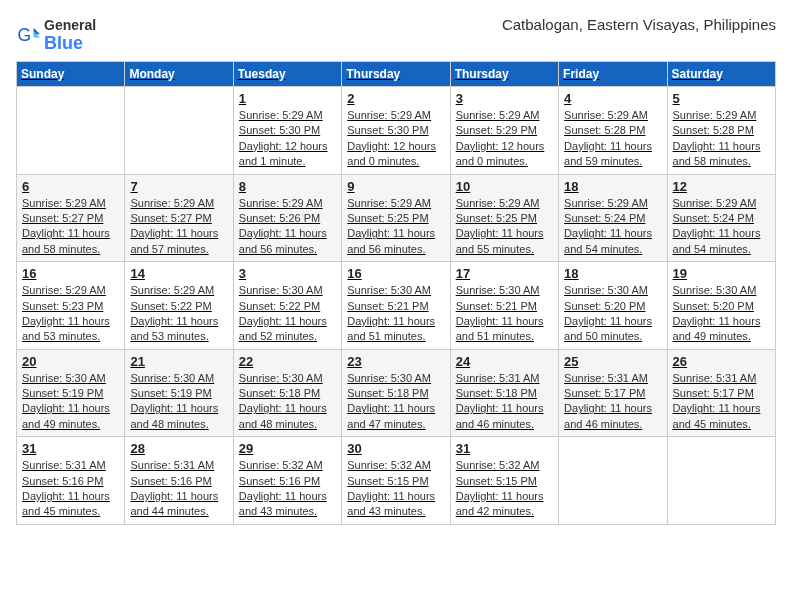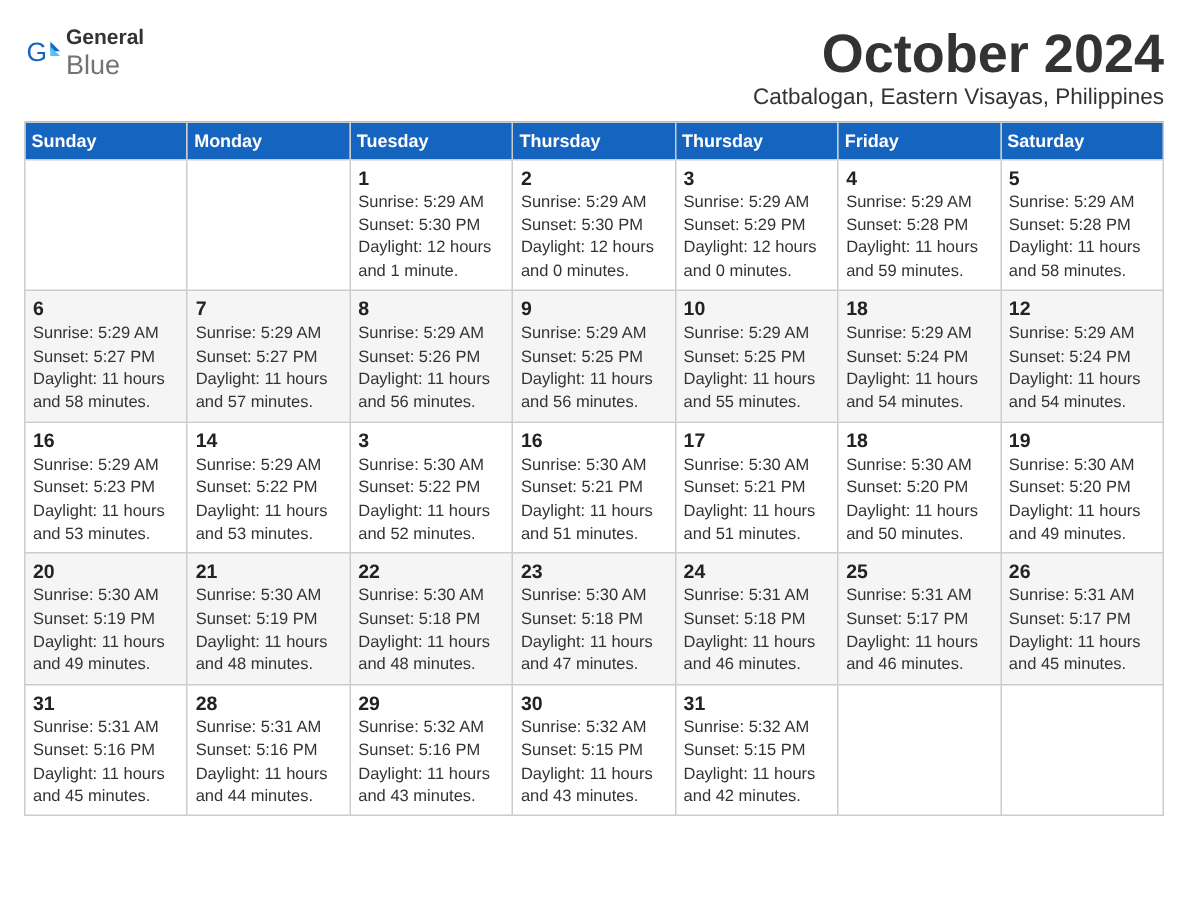--- a/index.html
+++ b/index.html
@@ -22,22 +22,22 @@
       gap: 4px;
     }
     .logo-text-general {
       font-size: 14px;
       font-weight: bold;
       color: #333;
       line-height: 1;
     }
     .logo-text-blue {
       font-size: 18px;
-      font-weight: normal;
-      color: #737373;
+      font-weight: bold;
+      color: #3b82f6;
       line-height: 1;
     }
     .logo-icon {
       width: 24px;
       height: 24px;
     }
     .title-section {
       text-align: right;
     }
     .month-title {
@@ -47,20 +47,21 @@
       line-height: 1.1;
     }
     .subtitle {
       font-size: 15px;
       color: #333;
     }
     .calendar {
       width: 100%;
       border-collapse: collapse;
       margin-top: 8px;
+      text-decoration: underline;
     }
     .calendar th {
       background-color: #1565c0;
       color: #fff;
       font-size: 12px;
       font-weight: bold;
       padding: 5px 4px;
       text-align: left;
       border: 1px solid #ccc;
     }
@@ -99,21 +100,20 @@
       <text x="2" y="22" font-size="22" fill="#1565c0">G</text>
       <polygon points="22,6 30,14 22,14" fill="#1565c0"></polygon>
       <polygon points="22,10 30,18 22,18" fill="#4fc3f7"></polygon>
     </svg>
     <div>
       <span class="logo-text-general">General</span><br>
       <span class="logo-text-blue">Blue</span>
     </div>
   </div>
   <div class="title-section">
-    <div class="month-title">October 2024</div>
     <div class="subtitle">Catbalogan, Eastern Visayas, Philippines</div>
   </div>
 </div>
 
 <table class="calendar">
   <thead>
     <tr>
     <th>Sunday</th>
         <th>Monday</th>
         <th>Tuesday</th>

